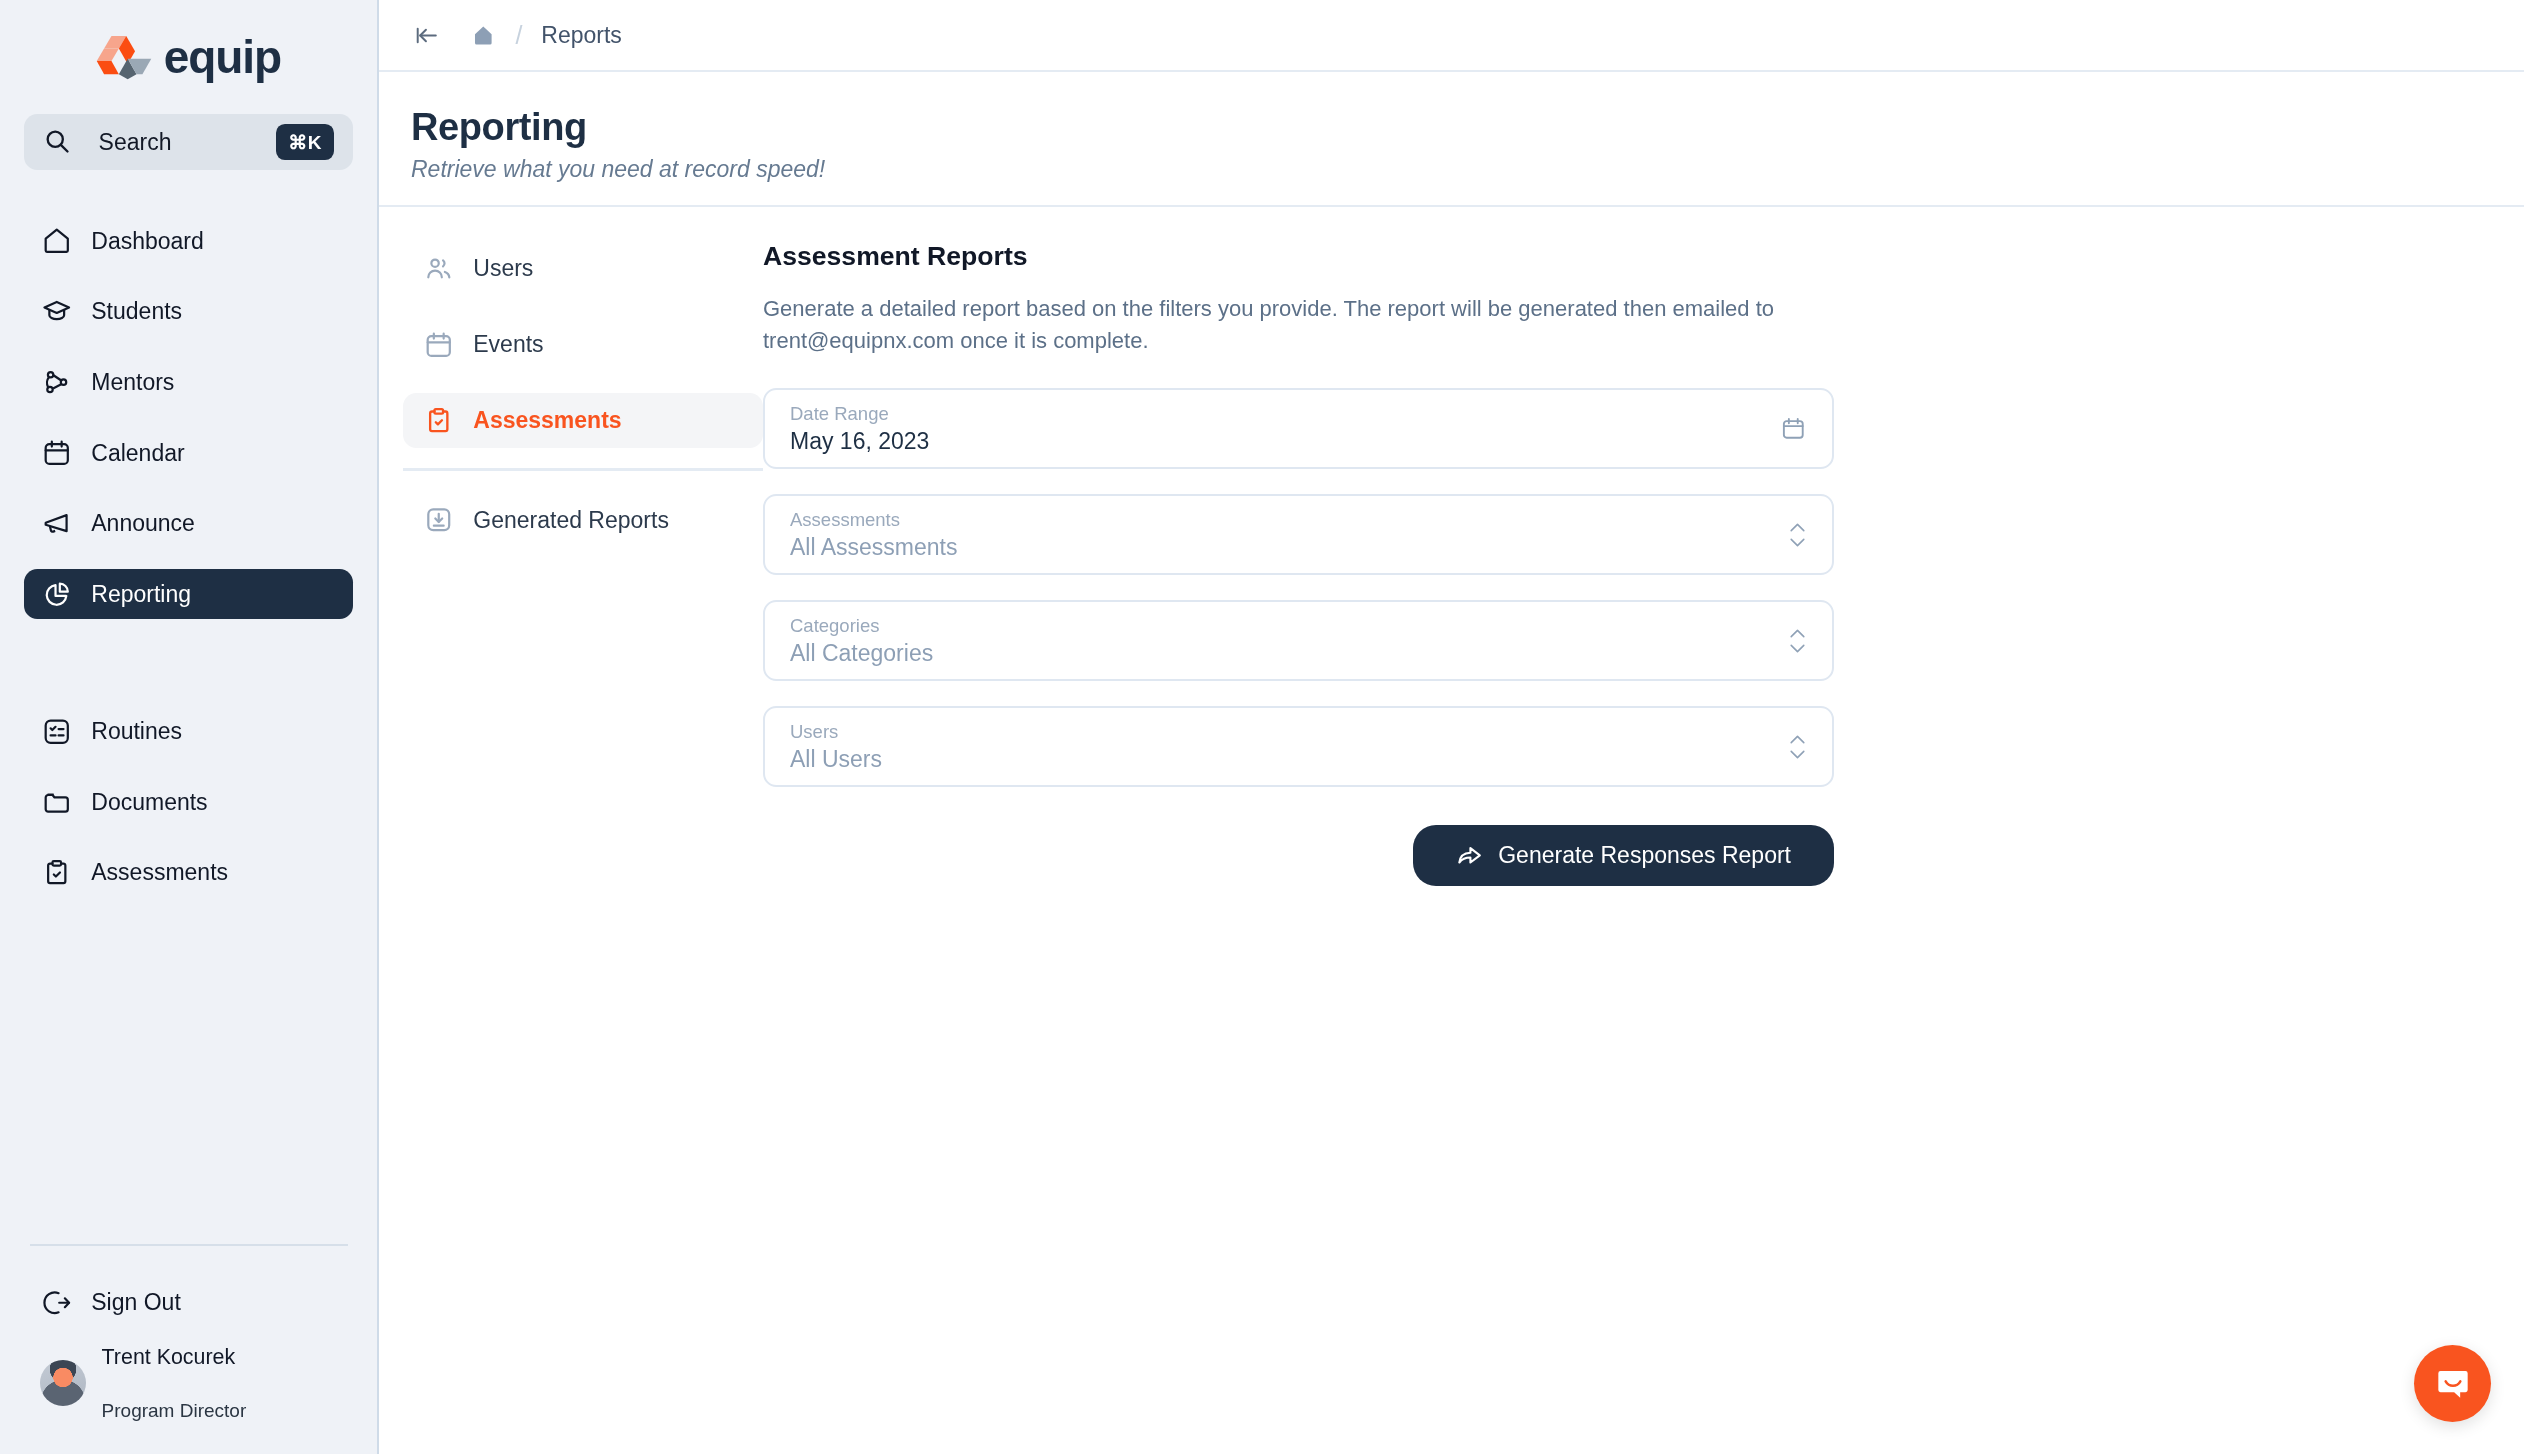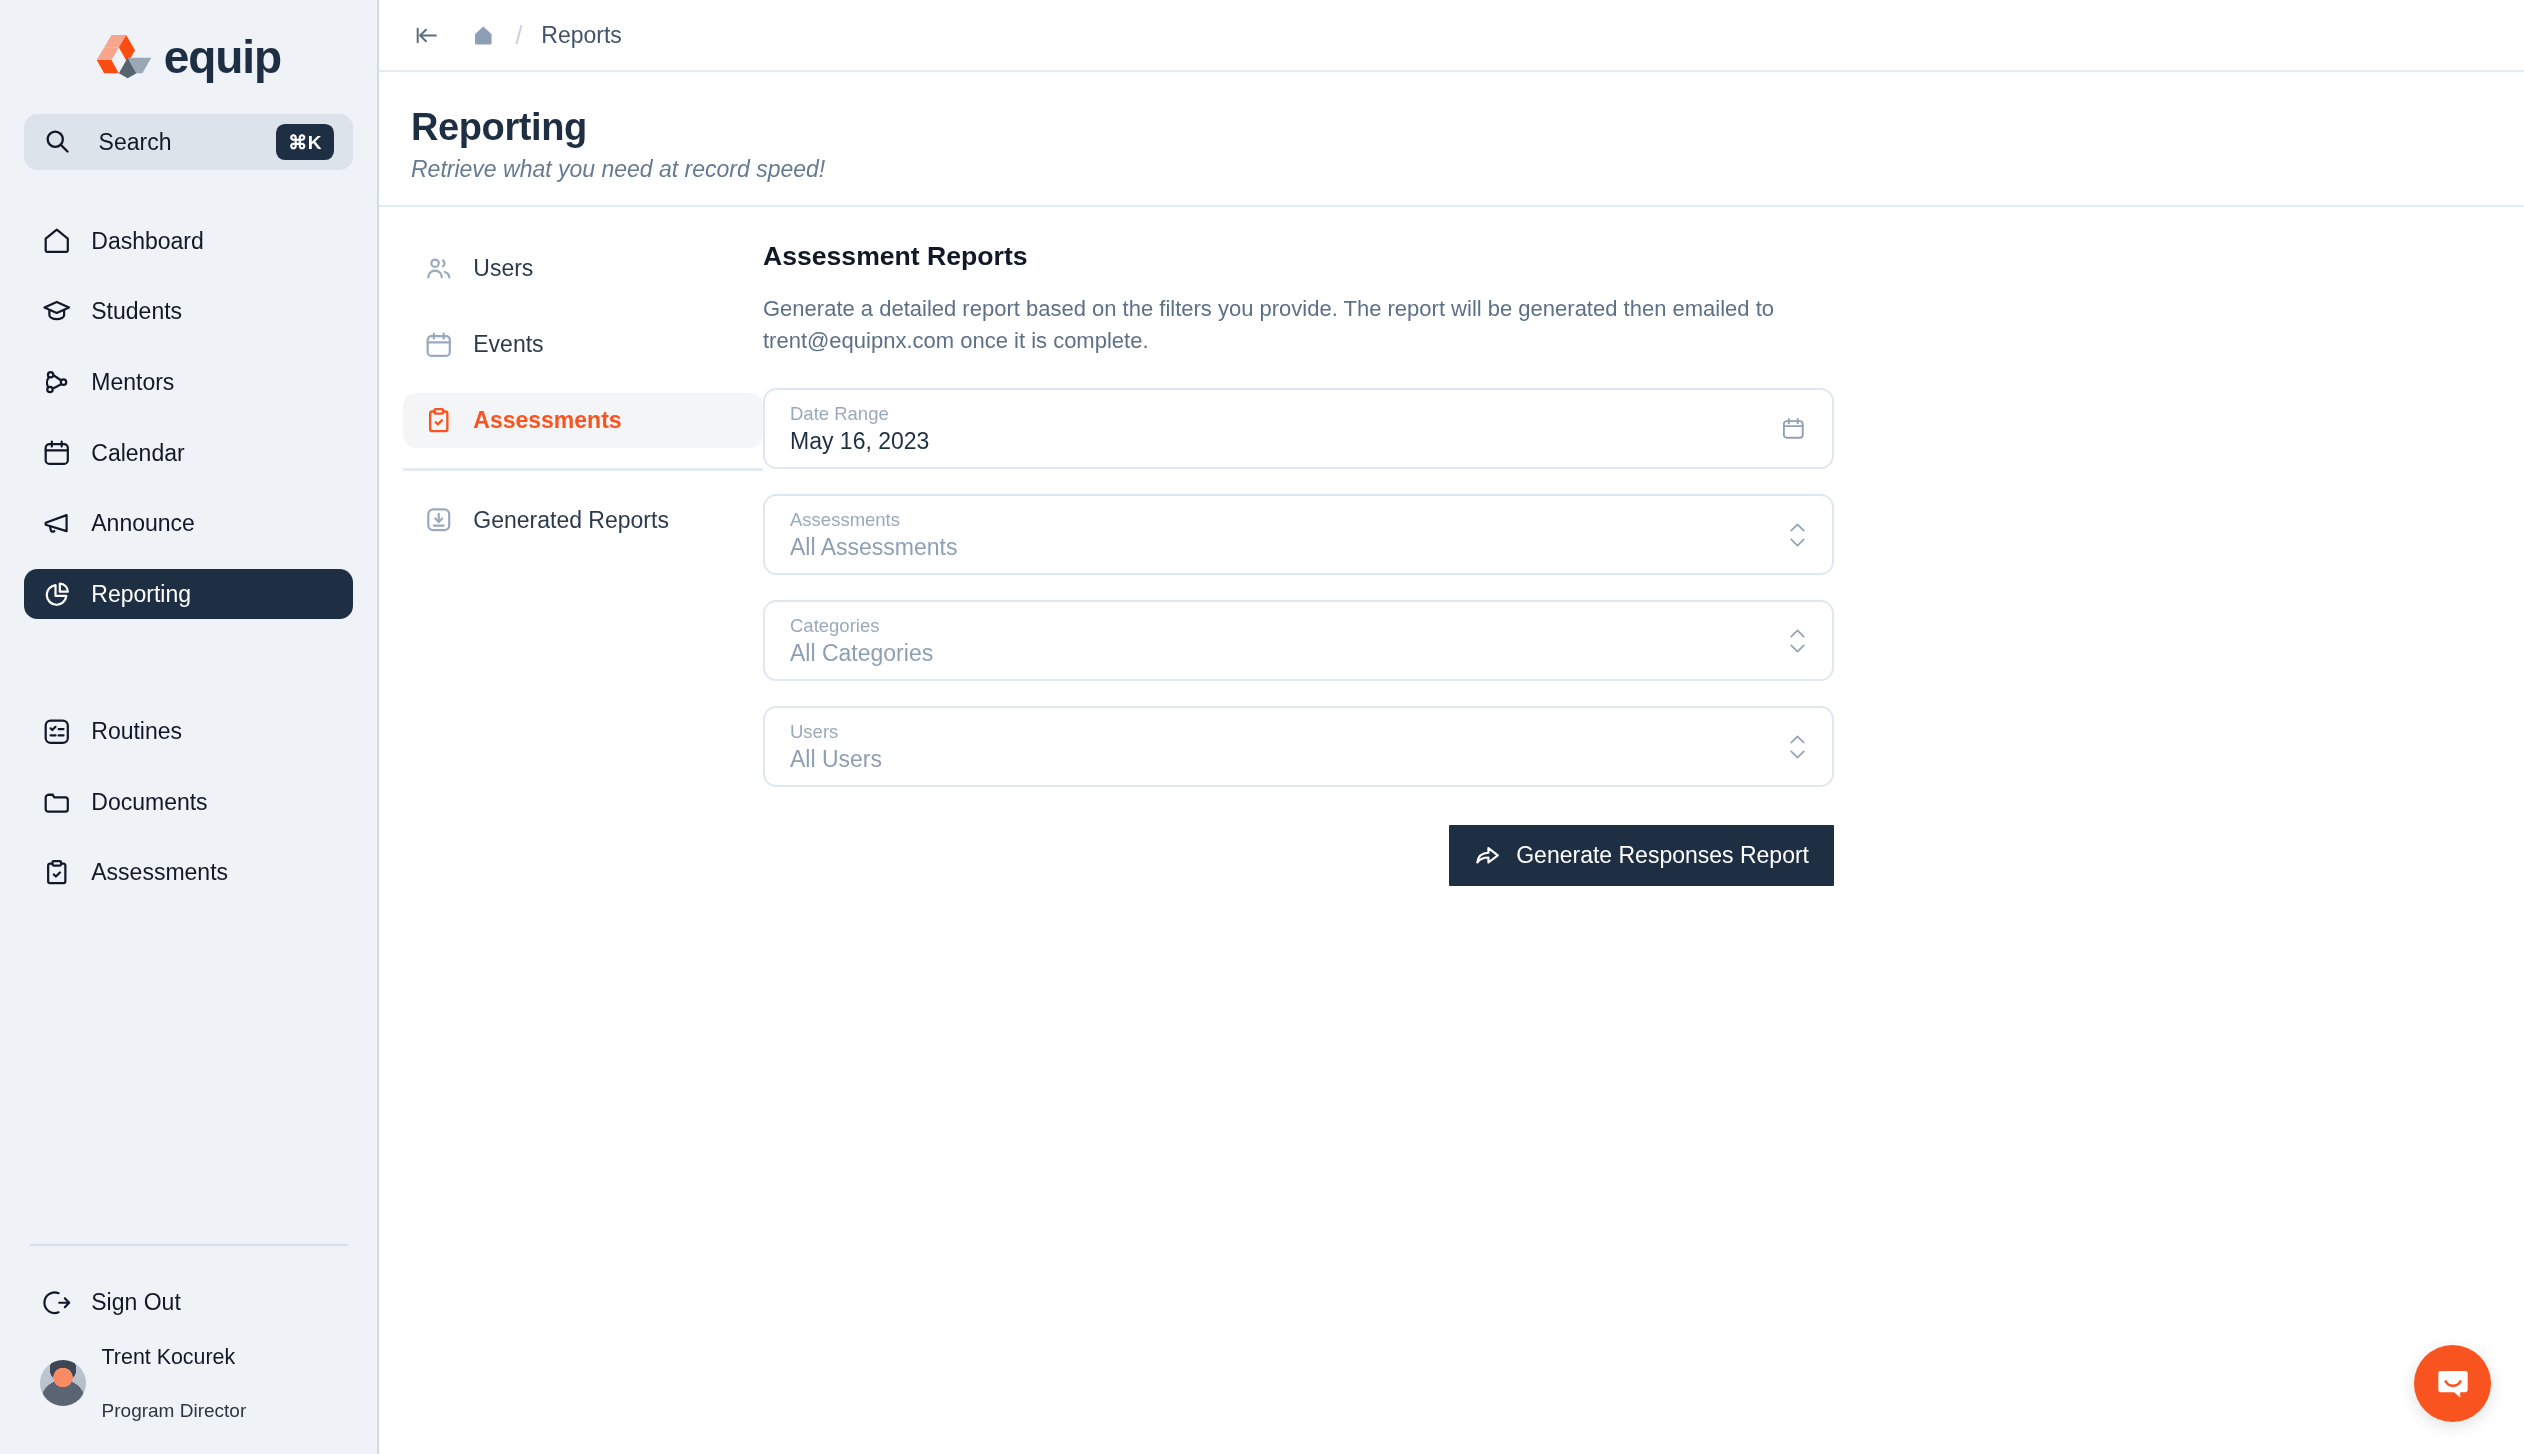--- a/index.html
+++ b/index.html
@@ -18,21 +18,21 @@
     background:#eff2f7;
     border-right:2.2px solid #cfdbe8;
     display:flex; flex-direction:column;
     flex:0 0 379px;
     position:relative;
   }
   .logo-wrap {
     height:114px;
     display:flex; align-items:center; justify-content:center;
   }
-  .logo { display:flex; align-items:center; gap:11.8px; }
+  .logo { display:flex; align-items:flex-end; gap:11.8px; }
   .logo-mark { width:56px; height:52px; }
   .logo-text { font-size:46px; font-weight:700; color:#1e2f44; letter-spacing:-1.1px; }
 
   .search-box {
     margin:0 23.6px;
     height:56px;
     background:#dde3ea;
     border-radius:13.3px;
     display:flex; align-items:center;
     padding:0 19px;
@@ -149,22 +149,22 @@
   .field-value { font-size:23px; color:#1e2f44; }
   .field-value.muted { color:#8d9fb5; }
   .field-adorn { display:flex; align-items:center; color:#8fa1b6; }
   .chev-stack { display:flex; flex-direction:column; align-items:center; gap:3.7px; color:#8fa1b6; }
 
   .btn-row { display:flex; justify-content:flex-end; margin-top:38px; }
   .primary-btn {
     background:#1e2f44; color:#fff;
     border:none;
     height:61px;
-    border-radius:1px;
-    padding:0 25px;
+    border-radius:23px;
+    padding:0 43px;
     display:flex; align-items:center; gap:16px;
     font-size:23px;
     font-family:"Liberation Sans", sans-serif;
     cursor:pointer;
   }
 
   .intercom {
     position:absolute;
     right:34px; bottom:32px;
     width:77px; height:77px;

